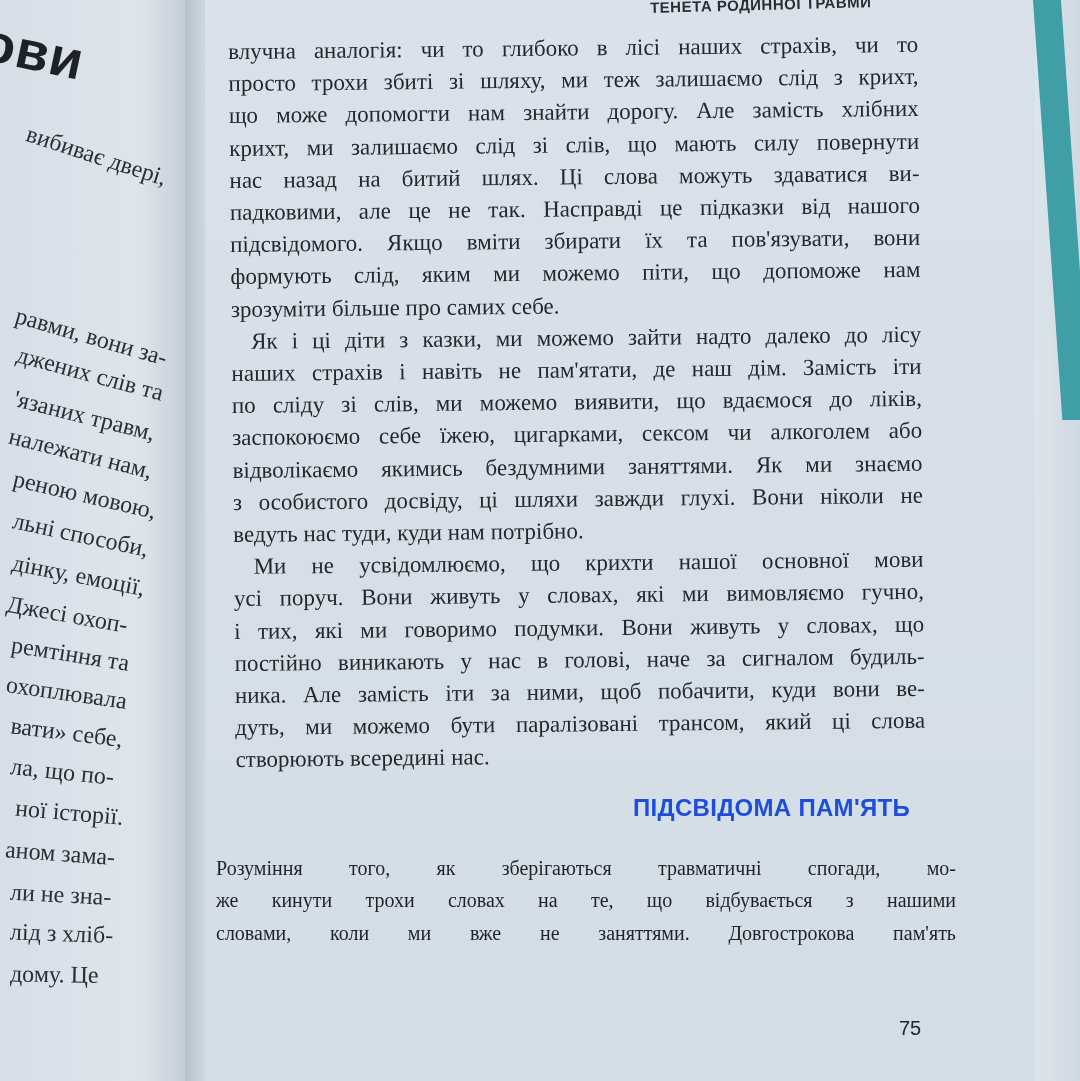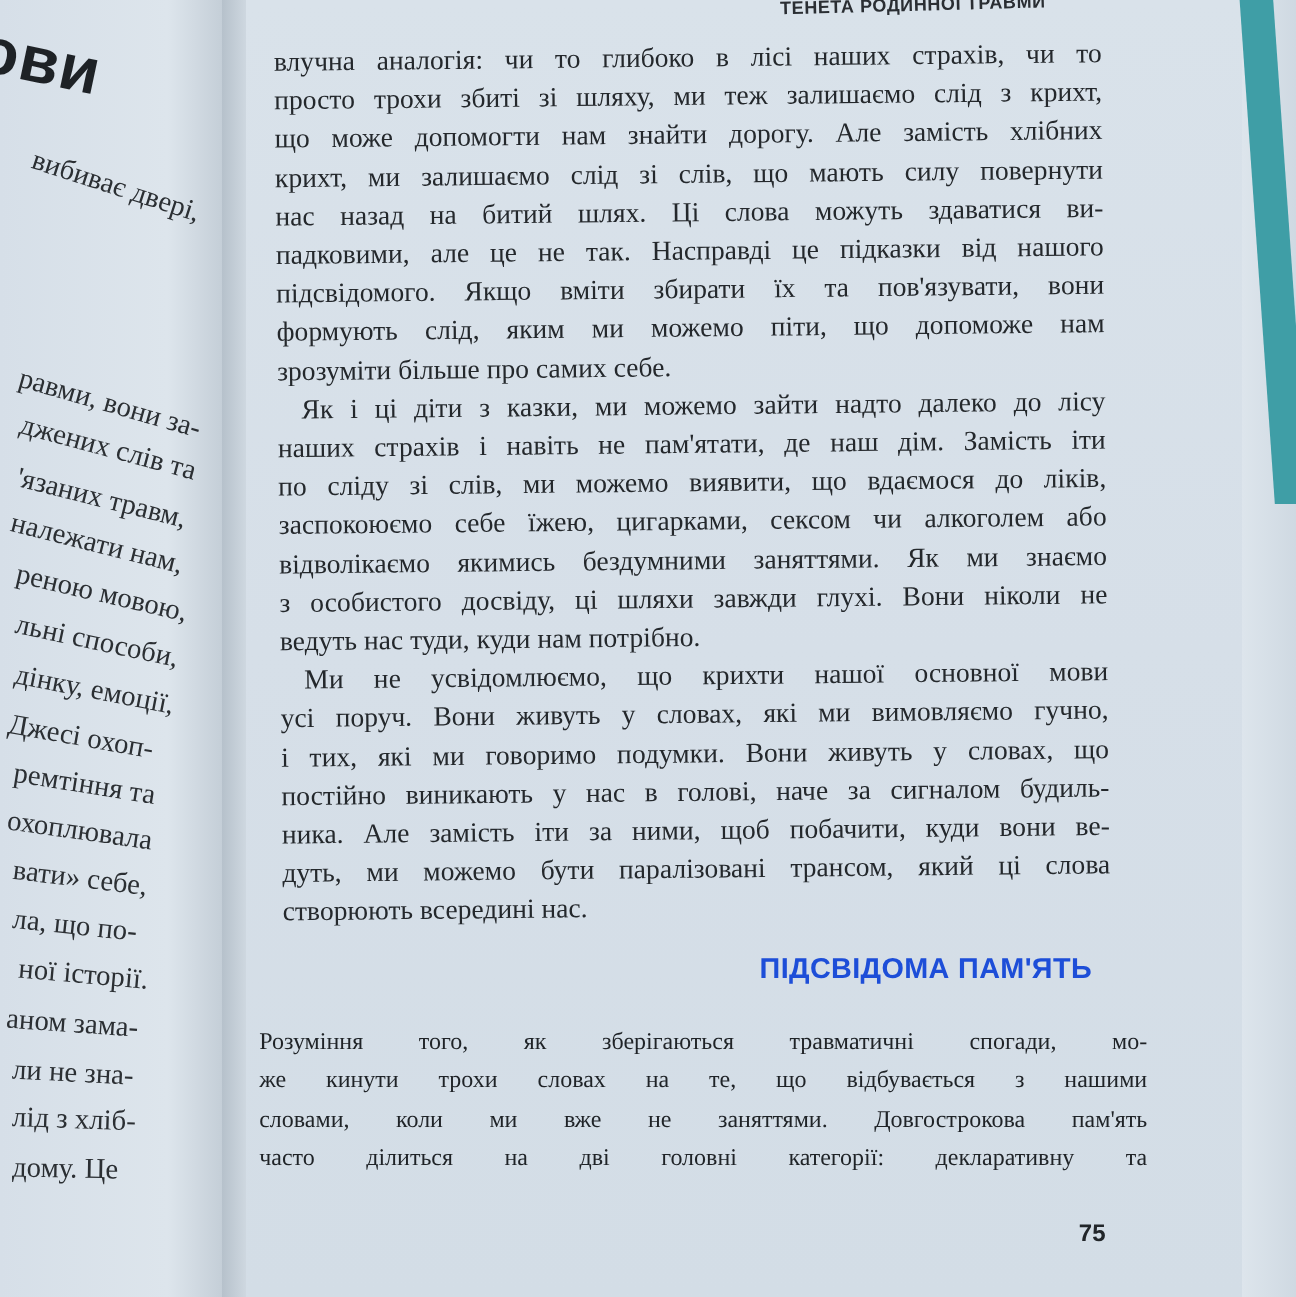--- a/index.html
+++ b/index.html
@@ -59,21 +59,21 @@
     position:absolute; left:633px; top:794px;
     font-family:"Liberation Sans", sans-serif; font-size:24px; font-weight:bold;
     color:#1d4ed8; letter-spacing:0.3px;
   }
   .section-text {
     position:absolute; left:180px; top:852px; width:740px;
     color:#1f2327; font-size:20px; line-height:32.4px;margin-left:36px;
   }
   .page-number {
     position:absolute; left:899px; top:1017px;
-    font-family:"Liberation Sans", sans-serif; font-weight:bold; font-size:20px;
+    font-family:"Liberation Sans", sans-serif; font-weight:normal; font-size:20px;
     color:#22262a;
   }
 </style>
 </head>
 <body>
 
 <div class="left-page">
   <div class="left-title">ови</div>
   <div class="left-lines" id="left-lines">
       <div class="left-line" style="left: 20px; top: 165px; transform: rotate(18deg);">вибиває двері,</div>
@@ -134,16 +134,15 @@
       <span class="line">дуть, ми можемо бути паралізовані трансом, який ці слова</span>
       <span class="line end">створюють всередині нас.</span>
     </div>
   </div>
 
 <div class="section-heading">ПІДСВІДОМА ПАМ'ЯТЬ</div>
 <div class="section-text" id="section-text">
     <span class="line">Розуміння того, як зберігаються травматичні спогади, мо-</span>
     <span class="line">же кинути трохи словах на те, що відбувається з нашими</span>
     <span class="line">словами, коли ми вже не заняттями. Довгострокова пам'ять</span>
-    <span class="line">часто ділиться на дві головні категорії: декларативну та</span>
   </div>
 
 <div class="page-number">75</div>
 
 </body></html>

